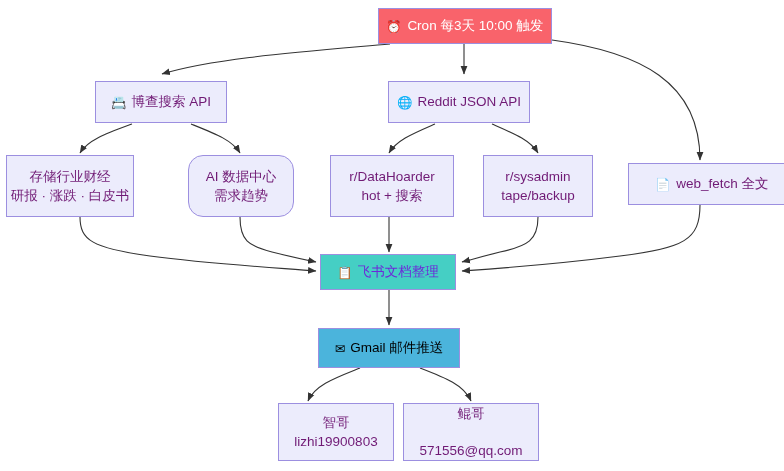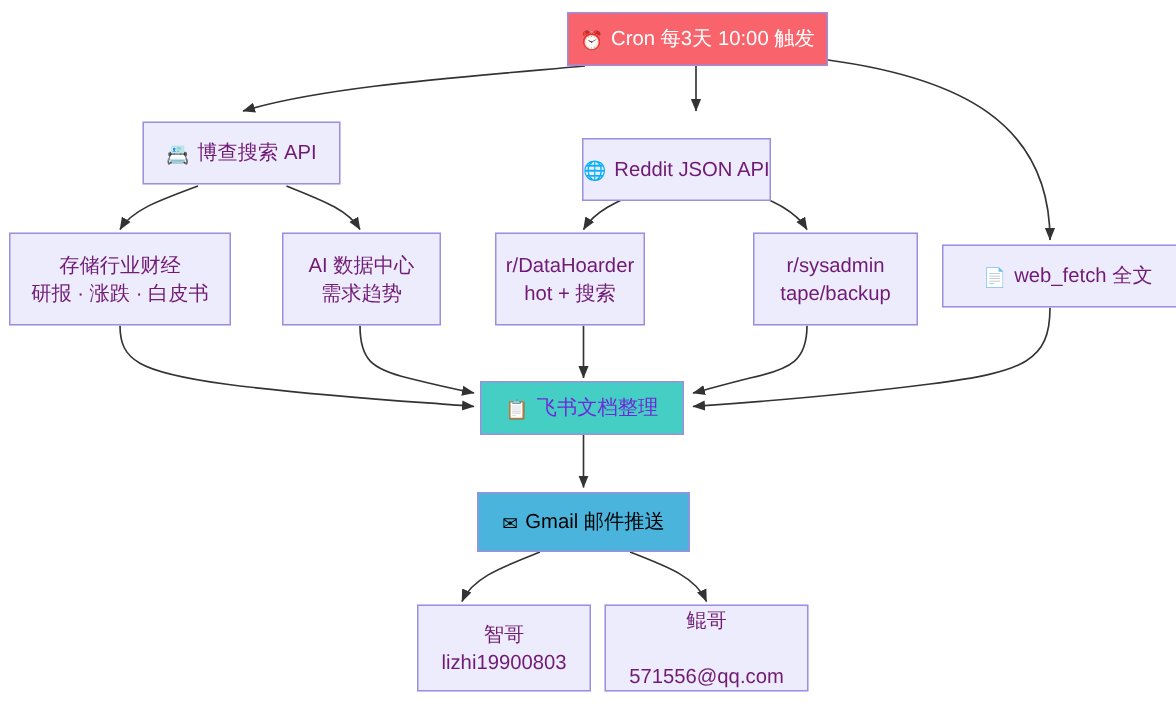--- a/index.html
+++ b/index.html
@@ -123,40 +123,40 @@
   </svg>
 
   <div class="node node-red" style="left:378px; top:8px; width:174px; height:36px;">
     <span class="nlabel"><span class="ico">⏰</span><span>Cron 每3天 10:00 触发</span></span>
   </div>
 
   <div class="node node-lav" style="left:95px; top:81px; width:132px; height:42px;">
     <span class="nlabel"><span class="ico">📇</span><span>博查搜索 API</span></span>
   </div>
 
-  <div class="node node-lav" style="left:388px; top:81px; width:126px; height:42px;margin-top:11px;">
+  <div class="node node-lav" style="left:388px; top:81px; width:142px; height:42px;">
     <span class="nlabel"><span class="ico">🌐</span><span>Reddit JSON API</span></span>
   </div>
 
-  <div class="node node-lav" style="left:6px; top:155px; width:148px; height:62px;">
+  <div class="node node-lav" style="left:6px; top:155px; width:128px; height:62px;">
     <span class="nlabel row2">存储行业财经</span>
     <span class="nlabel row2">研报 · 涨跌 · 白皮书</span>
   </div>
 
-  <div class="node node-lav" style="left:188px; top:155px; width:106px; height:62px;">
+  <div class="node node-lav" style="left:188px; top:155px; width:106px; height:62px;border-radius:15px;">
     <span class="nlabel row2">AI 数据中心</span>
     <span class="nlabel row2">需求趋势</span>
   </div>
 
-  <div class="node node-lav" style="left:330px; top:155px; width:100px; height:62px;">
+  <div class="node node-lav" style="left:330px; top:155px; width:124px; height:62px;">
     <span class="nlabel row2">r/DataHoarder</span>
     <span class="nlabel row2">hot + 搜索</span>
   </div>
 
-  <div class="node node-lav" style="left:483px; top:155px; width:110px; height:62px;margin-left:19px;">
+  <div class="node node-lav" style="left:483px; top:155px; width:110px; height:62px;">
     <span class="nlabel row2">r/sysadmin</span>
     <span class="nlabel row2">tape/backup</span>
   </div>
 
   <div class="node node-lav" style="left:628px; top:163px; width:168px; height:42px;">
     <span class="nlabel"><span class="ico">📄</span><span>web_fetch 全文</span></span>
   </div>
 
   <div class="node node-teal" style="left:320px; top:254px; width:136px; height:36px;">
     <span class="nlabel"><span class="ico">📋</span><span>飞书文档整理</span></span>

